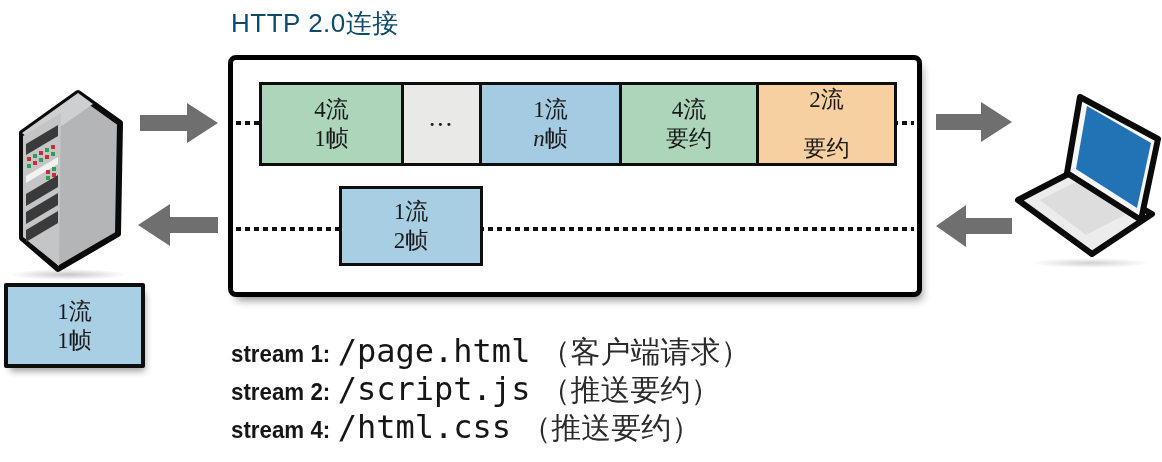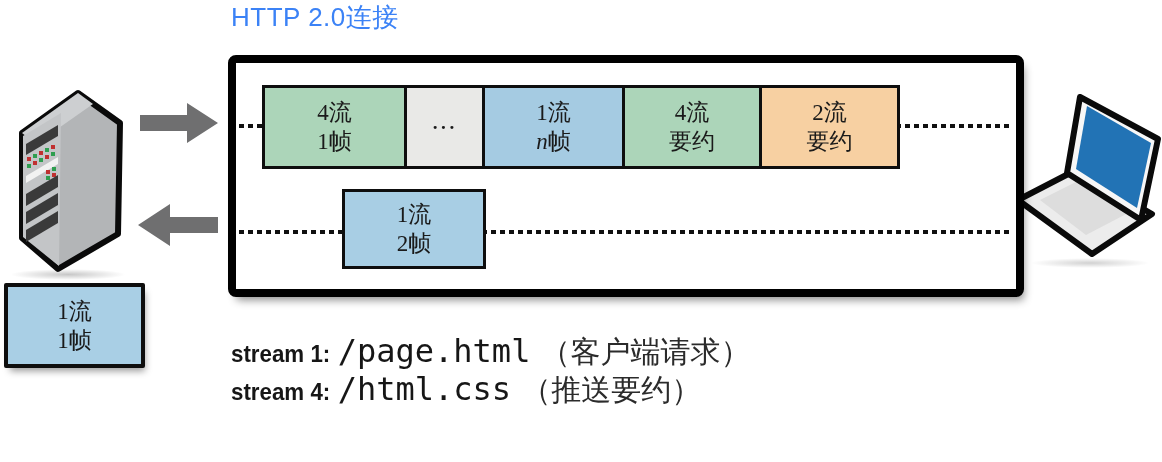--- a/index.html
+++ b/index.html
@@ -1,24 +1,24 @@
 <!DOCTYPE html>
 <html><head>
 <meta charset="utf-8">
 <style>
   html,body{margin:0;padding:0;background:#ffffff;}
   .canvas{position:relative;width:1162px;height:462px;background:#fff;overflow:hidden;
           font-family:"Liberation Serif", serif;color:#1a1a1a;}
 
-  .title{position:absolute;left:231px;top:0;font-family:"Liberation Sans",sans-serif;
-         font-size:26px;letter-spacing:0.5px;color:#3b82f6;}
+  .title{position:absolute;left:231px;top:6px;font-family:"Liberation Sans",sans-serif;
+         font-size:26px;letter-spacing:0.5px;color:#0c4a6e;}
 
   
-  .connbox{position:absolute;left:228px;top:55px;width:796px;height:242px;background:#fff;
-           border:8px solid #000000;border-radius:8px;box-sizing:border-box;
+  .connbox{position:absolute;left:228px;top:55px;width:694px;height:242px;background:#fff;
+           border:5px solid #000000;border-radius:8px;box-sizing:border-box;
            box-shadow:4px 7px 9px -4px rgba(0,0,0,0.45);}
   .dotline{position:absolute;left:3px;right:3px;height:4px;
            background:repeating-linear-gradient(to right,#101010 0 5px,transparent 5px 9px);}
   .dotline.top{top:61px;}
   .dotline.bottom{top:167px;}
 
   .framesrow{position:absolute;left:26px;top:22px;height:84px;display:flex;}
   .frame{box-sizing:border-box;border:3px solid #0e0e0e;height:84px;display:flex;
          flex-direction:column;justify-content:center;align-items:center;
          font-size:23px;line-height:29px;}
@@ -122,35 +122,36 @@
         <div class="ln">···</div>
       </div>
       <div class="frame f3" style="background: rgb(165, 203, 226);">
         <div class="ln">1流</div>
         <div class="ln"><i>n</i><span>帧</span></div>
       </div>
       <div class="frame f4" style="background: rgb(172, 213, 185);">
         <div class="ln">4流</div>
         <div class="ln">要约</div>
       </div>
-      <div class="frame f5" style="background: rgb(247, 208, 162);">
+      <div class="frame f5" style="background: rgb(247, 208, 162); justify-content: space-between;">
         <div class="ln">2流</div>
         <div class="ln">要约</div>
       </div>
     </div>
 
     <div class="frame-return" style="background: rgb(168, 206, 228);">
       <div class="ln">1流</div>
       <div class="ln">2帧</div>
     </div>
   </div>
 
   <div class="delivered" style="background: rgb(169, 207, 229);">
     <div class="ln">1流</div>
     <div class="ln">1帧</div>
   </div>
 
   <div class="streams">
     <div class="stream-line"><span class="stream-name">stream 1:</span><span class="stream-path">/page.html</span><span class="stream-note">（客户端请求）</span></div>
+    <div class="stream-line"><span class="stream-name">stream 2:</span><span class="stream-path">/script.js</span><span class="stream-note">（推送要约）</span></div>
     <div class="stream-line"><span class="stream-name">stream 4:</span><span class="stream-path">/html.css</span><span class="stream-note">（推送要约）</span></div>
   </div>
 
 </div>
 
 </body></html>

